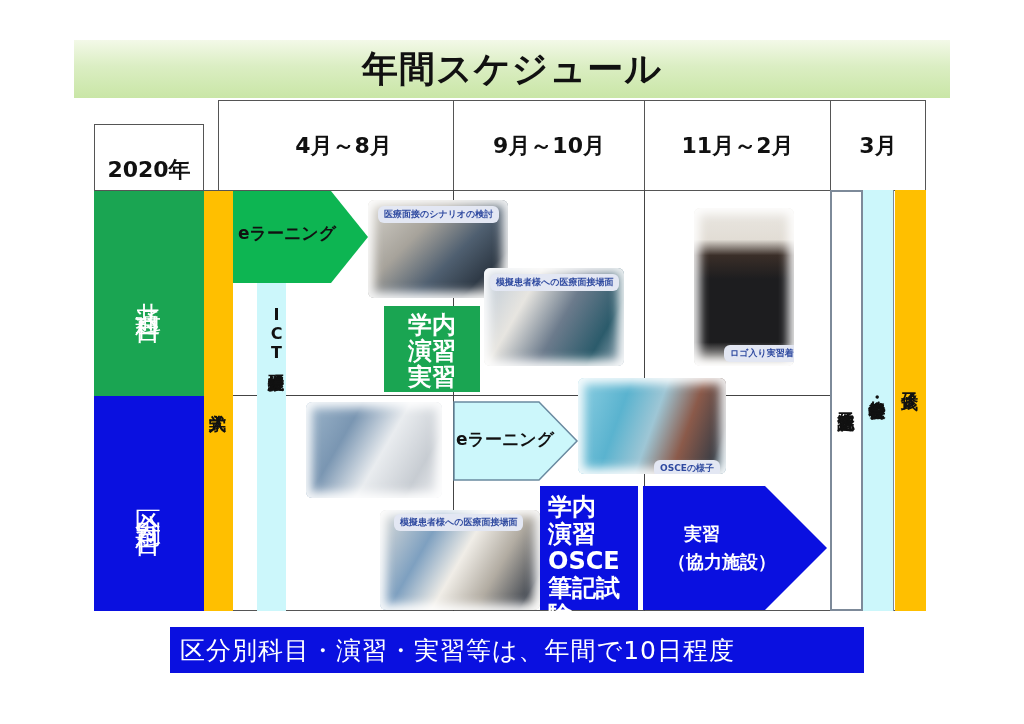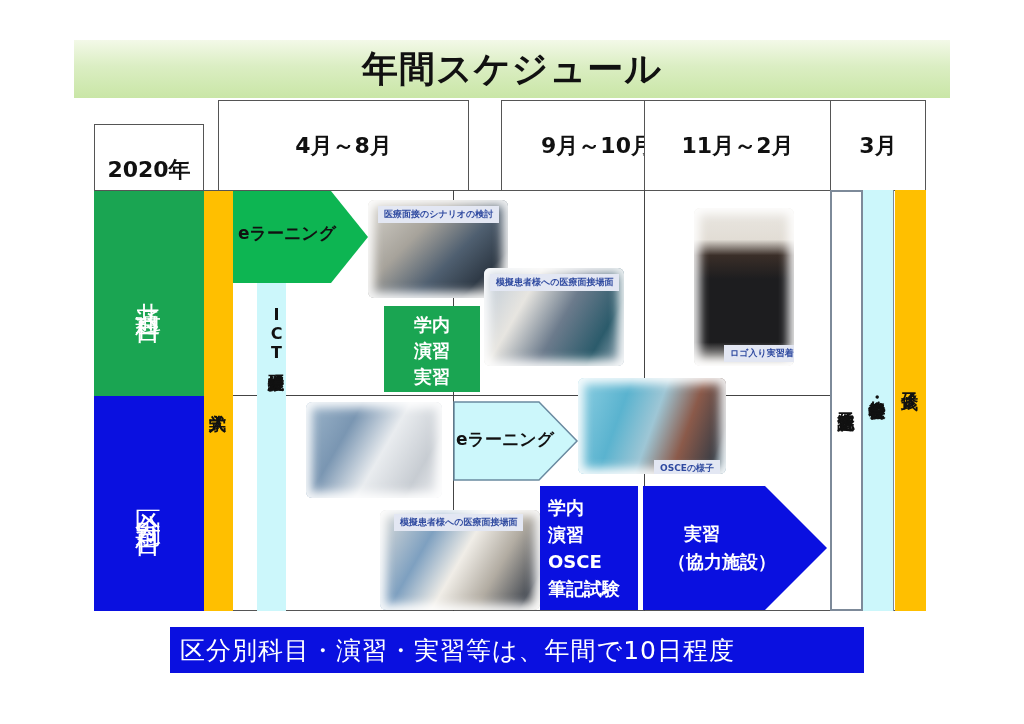--- a/index.html
+++ b/index.html
@@ -11,31 +11,31 @@
     display:flex;align-items:center;justify-content:center;
     font-size:36px;font-weight:bold;letter-spacing:1px;color:#111;}
   .hdr{top:100px;height:91px;border:1px solid #555;background:#fff;
     display:flex;align-items:center;justify-content:center;font-size:22px;font-weight:bold;}
   .vtext{writing-mode:vertical-rl;text-orientation:upright;font-weight:bold;
     display:flex;align-items:center;justify-content:center;}
   .row-label{color:#fff;font-size:26px;font-weight:normal;letter-spacing:6px;}
   .line{background:#444;}
   .photo{border-radius:6px;filter:blur(0.3px);
     box-shadow:0 0 10px 6px rgba(255,255,255,0.9) inset;overflow:hidden;}
-  .cap{position:absolute;background:#e3e7f3;color:#2f4aa0;font-size:9px;font-weight:bold;padding:2px 6px;white-space:nowrap;}
-  .box-text{color:#fff;font-weight:bold;font-size:18px;line-height:26px;}
+  .cap{position:absolute;background:#e3e7f3;color:#2f4aa0;font-size:9px;font-weight:bold;padding:2px 6px;white-space:nowrap;border-radius:6px;}
+  .box-text{color:#fff;font-weight:bold;font-size:24px;line-height:26px;}
 </style>
 </head>
 <body>
 
 <div class="abs title-bar">年間スケジュール</div>
 
 <div class="abs hdr" style="left:94px;width:110px;margin-top:24px;">2020年</div>
 <div class="abs hdr" style="left:218px;width:251px;">4月～8月</div>
-<div class="abs hdr" style="left:453px;width:192px;margin-left:48px;">9月～10月</div>
+<div class="abs hdr" style="left:453px;width:192px;">9月～10月</div>
 <div class="abs hdr" style="left:644px;width:187px;">11月～2月</div>
 <div class="abs hdr" style="left:830px;width:96px;">3月</div>
 
 <div class="abs" style="left:94px;top:190px;width:832px;height:421px;border:1px solid #555;background:#fff;"></div>
 
 <div class="abs line" style="left:453px;top:190px;width:1px;height:421px;"></div>
 <div class="abs line" style="left:644px;top:190px;width:1px;height:421px;"></div>
 <div class="abs line" style="left:203px;top:395px;width:627px;height:1px;"></div>
 
 <div class="abs vtext row-label" style="left:94px;top:191px;width:110px;height:205px;background:#1aa552;">共通科目</div>

